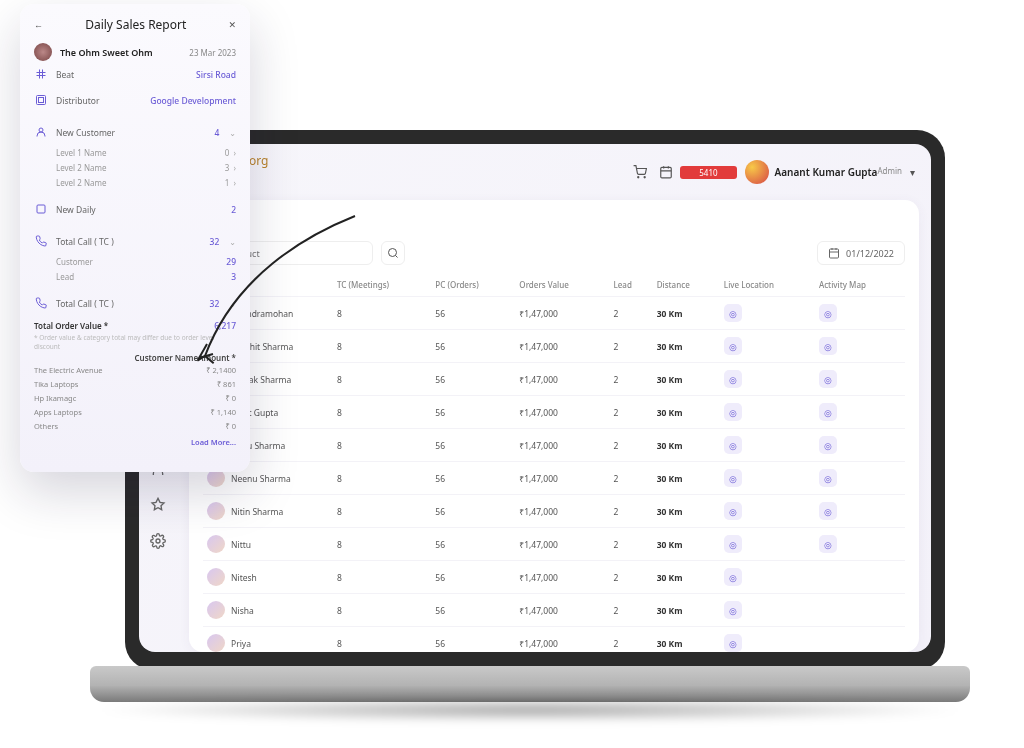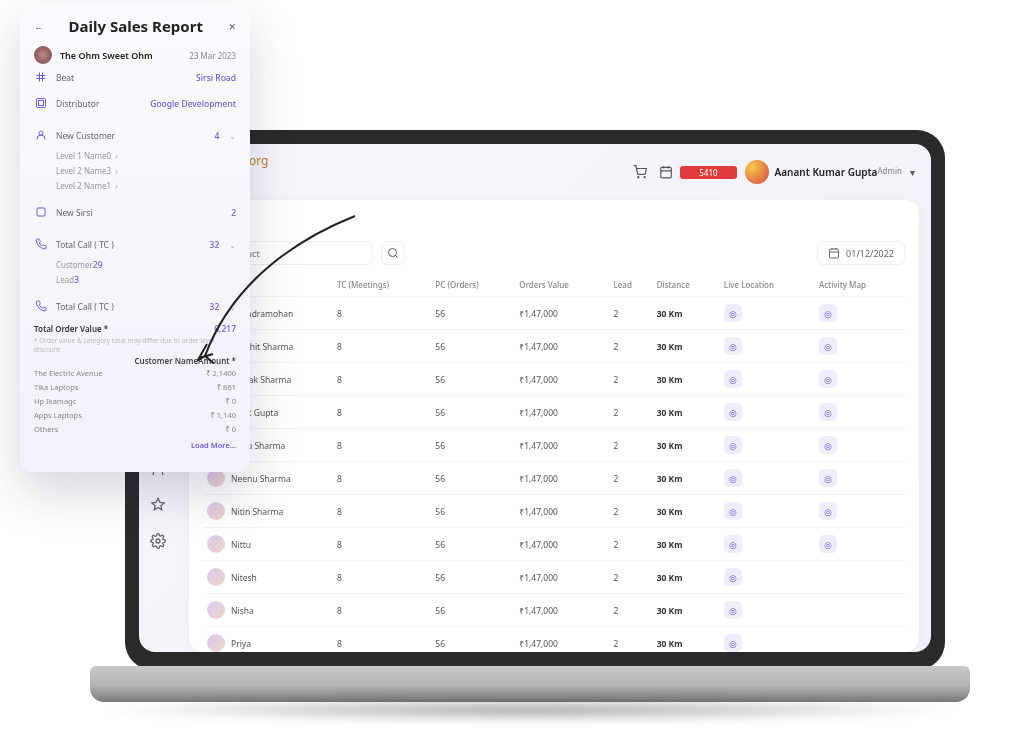--- a/index.html
+++ b/index.html
@@ -40,30 +40,30 @@
   .table{width:100%;border-collapse:collapse;font-size:8.5px;color:#555}
   .table th{font-weight:500;color:#888;text-align:left;padding:6px 4px;font-size:8px}
   .table td{padding:7px 4px;border-top:1px solid #f3f2f7}
   .emp{display:flex;align-items:center;gap:6px}
   .emp-av{width:18px;height:18px;border-radius:50%;background:linear-gradient(135deg,#d8c7f0,#f0d7c7)}
   .loc-btn{width:18px;height:18px;border-radius:5px;background:#efecfb;color:#6b5cd6;display:inline-flex;align-items:center;justify-content:center;font-size:9px}
 
   
   .phone{position:absolute;left:20px;top:4px;width:230px;height:468px;background:linear-gradient(#fbfafe,#f3f1fa);border-radius:14px;box-shadow:0 20px 50px rgba(30,20,60,.18);padding:12px 14px;font-size:9px;color:#555}
   .p-head{display:flex;align-items:center;justify-content:space-between;margin-bottom:10px}
-  .p-title{font-weight:700;font-size:15px;color:#222}
+  .p-title{font-weight:400;font-size:12px;color:#222}
   .p-user{display:flex;align-items:center;gap:8px;}
   .p-av{width:18px;height:18px;border-radius:50%;background:radial-gradient(#b88,#744)}
   .p-name{font-size:9px;font-weight:600;color:#222;flex:1}
   .p-date{font-size:8px;color:#888}
   .p-row{display:flex;align-items:center;padding:6px 0;gap:8px}
   .p-ic{width:14px;height:14px;display:flex;align-items:center;justify-content:center;color:#6b5cd6}
   .p-label{flex:1;font-size:8.5px;color:#666}
   .p-val{font-size:8.5px;color:#6b5cd6;font-weight:500}
-  .p-sub{padding-left:22px;display:flex;font-size:8px;color:#999;padding-top:2px;padding-bottom:2px}
+  .p-sub{padding-left:22px;display:flex;justify-content:space-between;font-size:8px;color:#999;padding-top:2px;padding-bottom:2px}
   .chev{font-size:8px;color:#aaa;margin-left:2px}
   .p-section{margin-top:6px}
   .disclaimer{font-size:6.5px;color:#bbb;margin-top:2px}
   .cust-head{display:flex;justify-content:flex-end;margin-top:1px;font-size:8px;font-weight:600;color:#444}
   .cust-row{display:flex;justify-content:space-between;font-size:7.5px;color:#888;padding:2px 0}
   .load-more{text-align:right;color:#6b5cd6;font-size:7.5px;font-weight:600;margin-top:4px}
 
   
   .arrow{position:absolute;left:195px;top:206px;width:170px;height:170px;pointer-events:none}
 
@@ -405,21 +405,21 @@
         </div>
       </div>
   </div>
 
   <div class="p-row p-section">
     <span class="p-ic">
         <svg width="12" height="12" viewBox="0 0 24 24" fill="none" stroke="currentColor" stroke-width="2">
           <rect x="4" y="4" width="16" height="16" rx="2"></rect>
         </svg>
       </span>
-    <span class="p-label">New  Sirsi</span>
+    <span class="p-label">New  Daily</span>
     <span class="p-val">2</span>
   </div>
 
   <div class="p-section">
     <div class="p-row">
       <span class="p-ic">
           <svg width="12" height="12" viewBox="0 0 24 24" fill="none" stroke="currentColor" stroke-width="2">
             <path d="M22 17v3a2 2 0 0 1-2.2 2 19 19 0 0 1-8.3-3 19 19 0 0 1-6-6A19 19 0 0 1 2.5 4.2 2 2 0 0 1 4.5 2h3a2 2 0 0 1 2 1.7c.1 1 .4 2 .7 3a2 2 0 0 1-.4 2l-1.3 1.3a16 16 0 0 0 6 6l1.3-1.3a2 2 0 0 1 2-.4c1 .3 2 .6 3 .7a2 2 0 0 1 1.7 2z"></path>
           </svg>
         </span>

